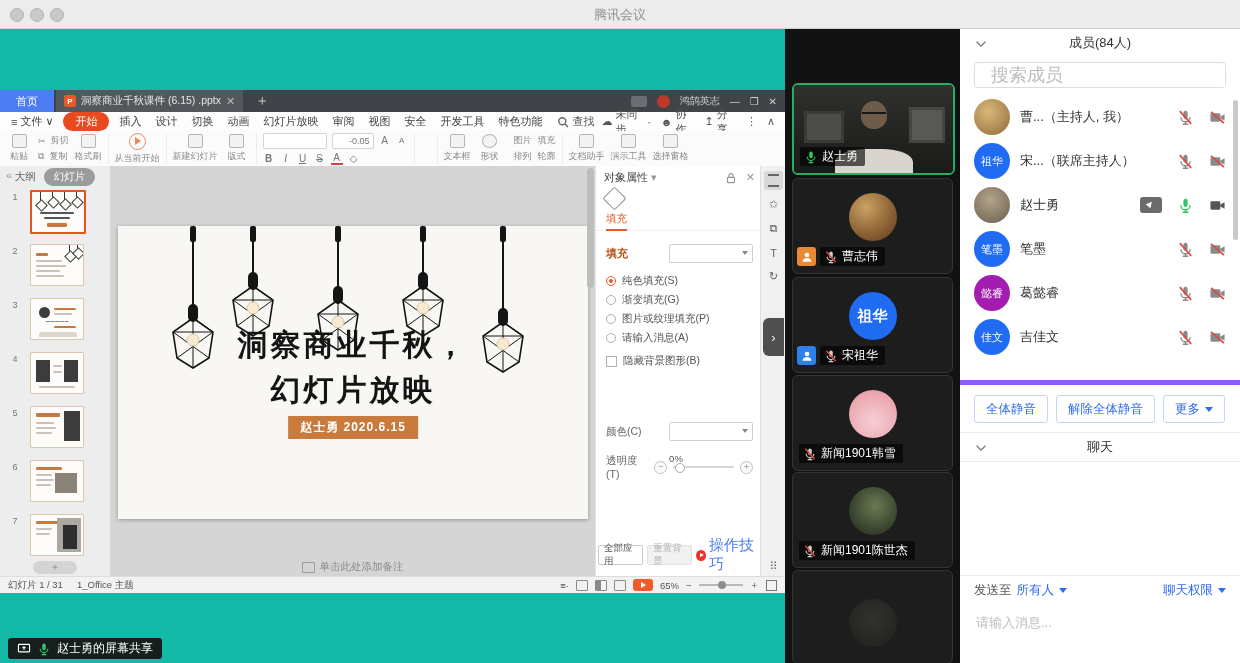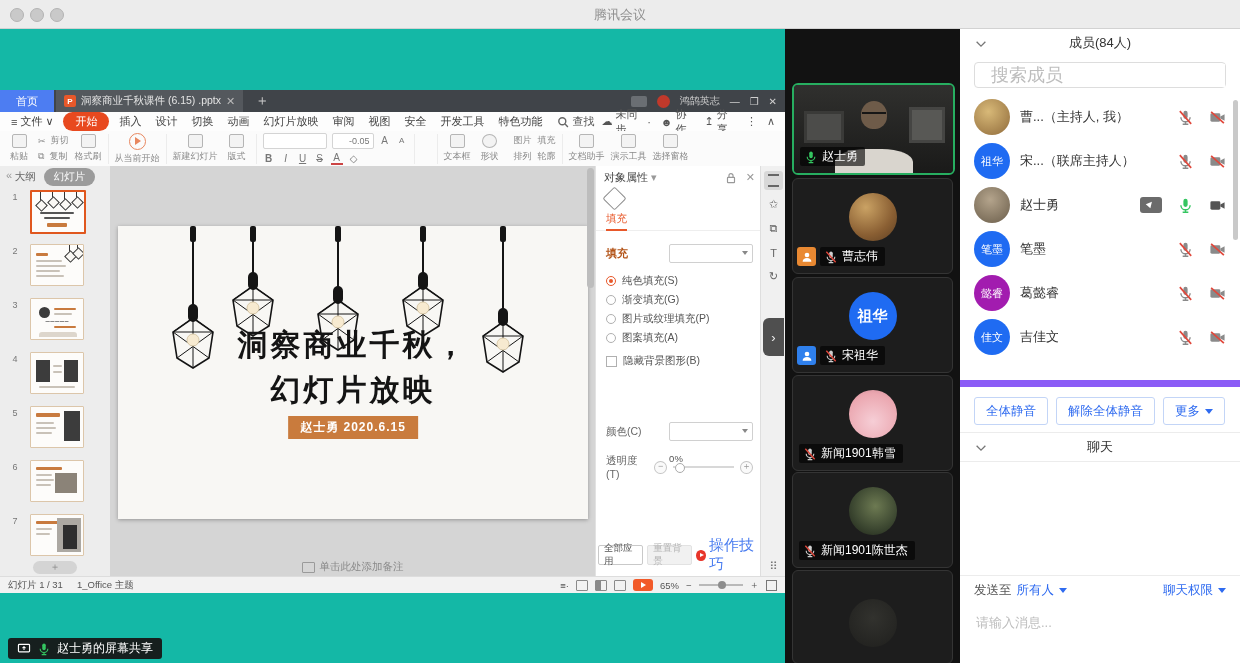--- a/index.html
+++ b/index.html
@@ -128,21 +128,21 @@
   .p-head{position:absolute;left:0;right:0;top:0;height:30px;display:flex;align-items:center;justify-content:center;font-size:13px;color:#333;}
   .p-chev{position:absolute;left:14px;top:9px;}
   .search{position:absolute;left:14px;right:14px;top:34px;height:26px;border:1px solid #ddd;border-radius:4px;display:flex;align-items:center;gap:6px;padding:0 8px;box-sizing:border-box;}
   .search input{border:none;outline:none;flex:1;font-size:18px;color:#333;font-family:inherit;}
   .search input::placeholder{color:#bdbdbd;}
   .mlist{position:absolute;left:0;right:0;top:67px;}
   .mrow{height:44px;display:flex;align-items:center;padding:0 14px;font-size:13px;color:#333;}
   .m-av{width:36px;height:36px;border-radius:50%;margin-right:10px;flex:0 0 36px;display:flex;align-items:center;justify-content:center;color:#fff;font-size:11px;}
   .m-ics{margin-left:auto;display:flex;align-items:center;gap:15px;}
   .p-scroll{position:absolute;right:2px;top:72px;width:5px;height:140px;border-radius:3px;background:#c9c9c9;}
-  .btn-row{position:absolute;left:0;right:0;top:352px;border-top:7px solid #8b5cf6;display:flex;gap:8px;padding:10px 14px 0;}
+  .btn-row{position:absolute;left:0;right:0;top:352px;border-top:5px solid #8b5cf6;display:flex;gap:8px;padding:10px 14px 0;}
   .b-btn{height:28px;border:1px solid #c3d5f7;border-radius:3px;background:#fff;color:#2f6bf0;font-size:12.5px;padding:0 11px;display:flex;align-items:center;gap:5px;box-sizing:border-box;}
   .caret{display:inline-block;border-left:4px solid transparent;border-right:4px solid transparent;border-top:5px solid #2f6bf0;}
   .chat-head{position:absolute;left:0;right:0;top:404px;height:28px;border-top:1px solid #ececec;border-bottom:1px solid #ececec;display:flex;align-items:center;justify-content:center;font-size:13px;color:#333;}
   .chat-head .p-chev{top:8px;}
   .chat-body{position:absolute;left:0;right:0;top:433px;bottom:116px;padding:4px 14px;overflow:hidden;}
   .c-sender{font-size:12px;color:#9a9a9a;margin:8px 0 6px;}
   .c-bubble{display:inline-block;background:#ebebeb;border-radius:3px;padding:6px 11px;font-size:13px;color:#333;}
   .send-row{position:absolute;left:0;right:0;top:547px;height:28px;border-top:1px solid #ececec;display:flex;align-items:center;padding:0 14px;font-size:12.5px;color:#555;gap:5px;}
   .blue{color:#2f6bf0;}
   .chat-input{position:absolute;left:0;right:0;top:575px;bottom:0;padding:10px 14px;}
@@ -509,21 +509,21 @@
         <div class="opt" style="top:127px">
             <span class="radio"></span>
             <span>渐变填充(G)</span>
           </div>
         <div class="opt" style="top:146px">
             <span class="radio"></span>
             <span>图片或纹理填充(P)</span>
           </div>
         <div class="opt" style="top:165px">
             <span class="radio"></span>
-            <span>图案填充(A)</span>
+            <span>请输入消息(A)</span>
           </div>
         <div class="opt" style="top:188px">
             <span class="chk"></span>
             <span>隐藏背景图形(B)</span>
           </div>
         <div class="pr-color">
           <span>颜色(C)</span>
           <span class="drop"></span>
         </div>
         <div class="pr-op">

